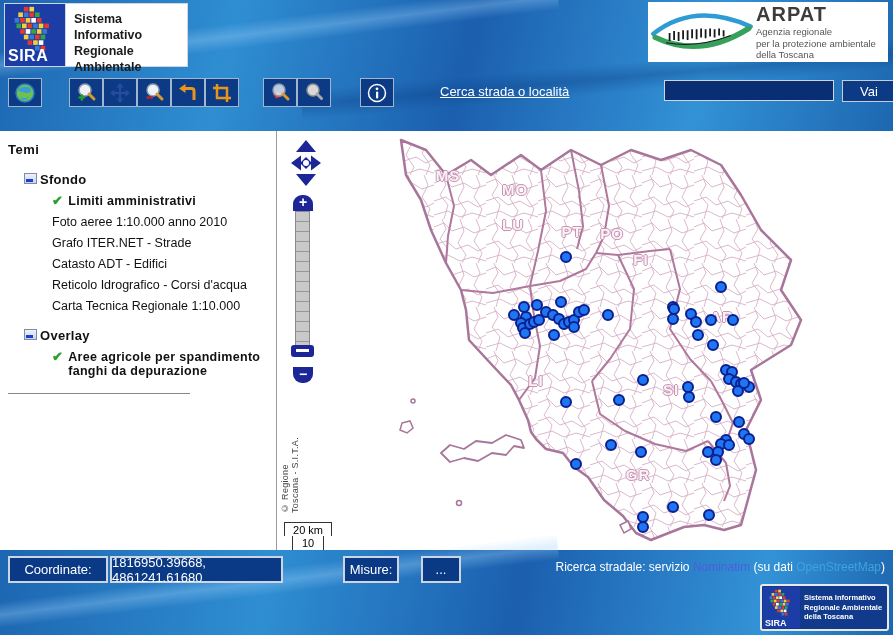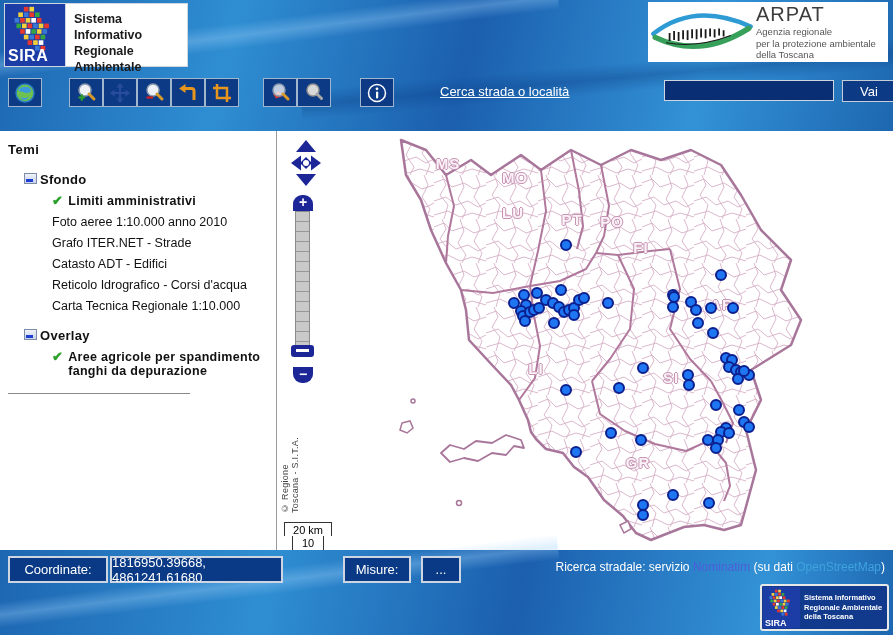--- a/index.html
+++ b/index.html
@@ -16,21 +16,21 @@
     transform:rotate(-5deg);pointer-events:none;}
   .logo-wrap{position:absolute;left:4px;top:3px;display:flex;}
   .sira-square{position:relative;width:62px;height:64px;background:#1b3da5;border:1px solid #cfd6e0;box-sizing:border-box;}
   .sira-acronym{position:absolute;left:3px;bottom:1px;color:#fff;font-weight:bold;font-size:16px;letter-spacing:.5px;}
   .sira-square svg{position:absolute;left:2px;top:1px;}
   .sira-text{width:122px;height:64px;background:#fff;box-sizing:border-box;padding:7px 0 0 8px;
     border:1px solid #cfd6e0;border-left:none;}
   .sira-text div{font-weight:bold;font-size:12.5px;color:#1b1b1b;line-height:16px;}
   .arpat-box{position:absolute;right:5px;top:2px;width:240px;height:60px;background:#fff;
     display:flex;align-items:center;}
-  .arpat-text .big{font-weight:normal;font-size:20px;color:#3c3c3c;letter-spacing:1px;}
+  .arpat-text .big{font-weight:bold;font-size:20px;color:#3c3c3c;letter-spacing:1px;}
   .arpat-text .sub{font-size:9.5px;color:#555;line-height:11.5px;}
   
   .tb{position:absolute;top:78px;width:34px;height:29px;background:#0d3a85;
     border:1px solid #9fb6cc;box-sizing:border-box;display:flex;align-items:center;justify-content:center;cursor:pointer;}
   .tb.dim svg{opacity:.55;}
   .search-label{position:absolute;top:84px;left:440px;width:218px;text-align:left;color:#fff;font-size:13px;text-decoration:underline;}
   .search-input{position:absolute;top:80px;left:664px;width:170px;height:21px;box-sizing:border-box;
     background:#0a2e74;border:1px solid #cfd6e0;color:#fff;padding:0 4px;font-size:13px;font-family:"Liberation Sans",sans-serif;}
   .search-go{position:absolute;top:80px;left:842px;width:54px;height:22px;box-sizing:border-box;
     background:#0d3a85;border:1px solid #c6cdd8;color:#fff;font-size:13px;display:flex;align-items:center;justify-content:center;cursor:pointer;}
@@ -310,21 +310,21 @@
 
       <path d="M123 9 L148 19 L168 44 L193 29 L213 44 L243 24 L263 39 L293 19 L323 34 L353 19 L383 29 L413 19 L443 34 L463 64 L483 99 L513 129 L503 159 L523 189 L513 214 L473 239 L483 269 L468 299 L478 339 L463 394 L446 399 L426 394 L406 396 L383 405 L373 409 L358 402 L345 385 L326 369 L310 346 L296 336 L285 322 L268 318 L258 308 L253 301 L250 289 L241 269 L233 254 L215 235 L191 209 L188 179 L183 159 L168 132 L153 99 L143 69 L128 44 Z" fill="none" stroke="#a8769a" stroke-width="2.5" stroke-linejoin="round"></path>
 
       <path d="M163 322 L172 314 L186 318 L198 310 L214 312 L228 304 L243 309 L246 317 L236 315 L228 324 L214 322 L200 330 L186 327 L172 331 Z" fill="#fff" stroke="#a8769a" stroke-width="1.8" stroke-linejoin="round"></path>
       <path d="M124 292 L132 290 L135 297 L129 302 L122 299 Z" fill="#fff" stroke="#a8769a" stroke-width="1.5"></path>
       <circle cx="135" cy="270" r="2" fill="none" stroke="#a8769a" stroke-width="1.5"></circle>
       <circle cx="181" cy="372" r="2.5" fill="none" stroke="#a8769a" stroke-width="1.5"></circle>
       <path d="M342 394 L350 390 L353 398 L346 402 Z" fill="#fff" stroke="#a8769a" stroke-width="1.5"></path>
     </svg>
 
-    <div style="position:absolute;left:0;top:0;width:615px;height:419px;">
+    <div style="position:absolute;left:0;top:12px;width:615px;height:419px;">
         <div class="prov-label" style="left: 170px; top: 32px;">MS</div>
         <div class="prov-label" style="left: 237px; top: 46px;">MO</div>
         <div class="prov-label" style="left: 235px; top: 81px;">LU</div>
         <div class="prov-label" style="left: 294px; top: 88px;">PT</div>
         <div class="prov-label" style="left: 334px; top: 90px;">PO</div>
         <div class="prov-label" style="left: 363px; top: 116px;">FI</div>
         <div class="prov-label" style="left: 258px; top: 237px;">LI</div>
         <div class="prov-label" style="left: 444px; top: 173px;">AR</div>
         <div class="prov-label" style="left: 393px; top: 246px;">SI</div>
         <div class="prov-label" style="left: 360px; top: 331px;">GR</div>
@@ -418,21 +418,21 @@
         <div>10</div>
         <div>mi</div>
       </div>
     </div>
   </div>
 
   <div class="statusbar">
     <div class="streak1"></div>
     <div class="sb-box" style="left:8px;width:100px">Coordinate:</div>
     <div class="sb-box" style="left:110px;width:173px">1816950.39668, 4861241.61680</div>
-    <div class="sb-box" style="left:343px;width:68px">Misure:</div>
+    <div class="sb-box" style="left:343px;width:56px">Misure:</div>
     <div class="sb-box" style="left:421px;width:40px">...</div>
 
     <div class="ricerca"><span>Ricerca stradale: servizio </span><a class="lnk1">Nominatim</a><span> (su dati </span><a class="lnk2">OpenStreetMap</a><span>)</span></div>
 
     <div class="footer-logo">
       <div class="mini-square">
         <svg width="33" height="32">
             <use href="#mosaic" width="33" height="32"></use>
           </svg>
         <span class="mini-acr">SIRA</span>

